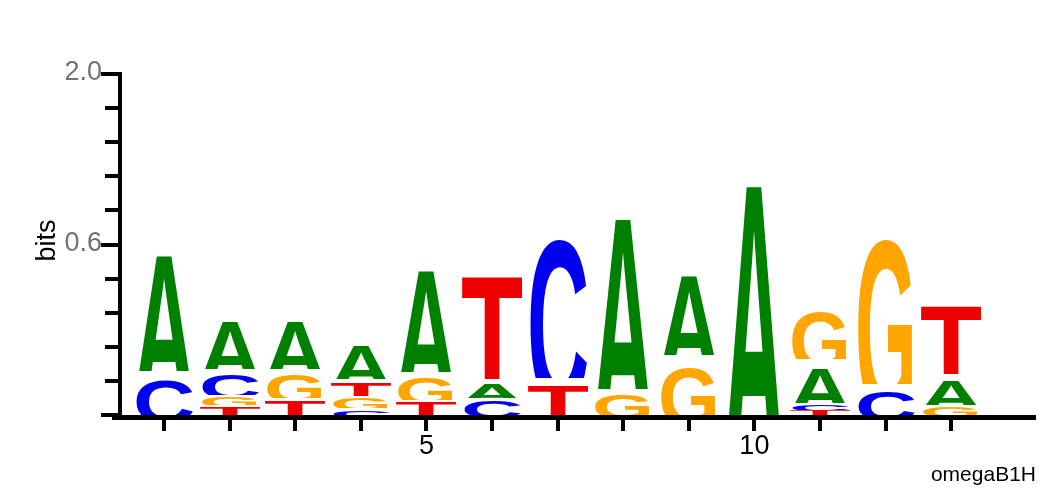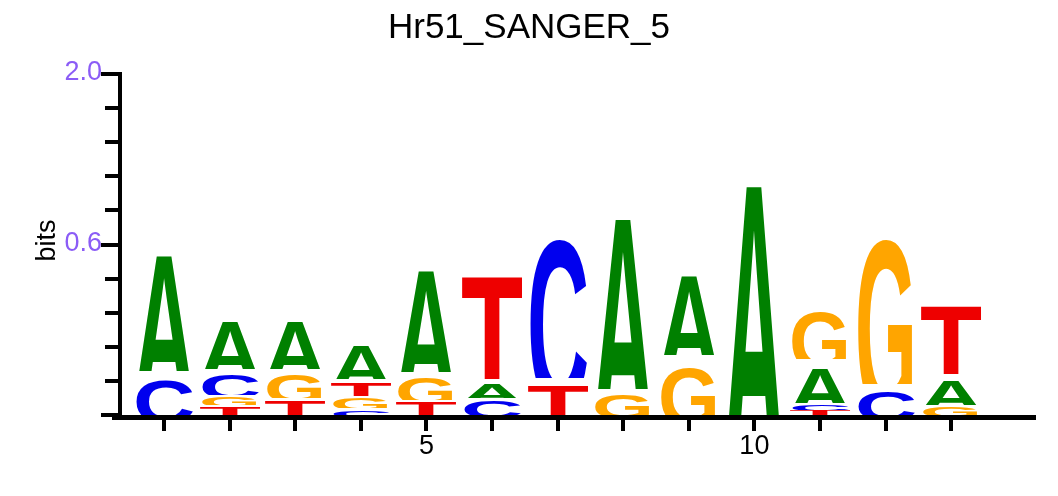--- a/index.html
+++ b/index.html
@@ -12,21 +12,21 @@
     letter-spacing:0px; font-family:"Liberation Sans",sans-serif;
   }
 
   
   #plot{position:absolute; left:120px; top:74px; width:910px; height:341px;}
 
   
   #yaxis{position:absolute; left:118px; top:72px; width:4px; height:345px; background:#000;}
   .ytick{position:absolute; width:13px; height:4px; background:#000; left:105px;}
   .ytick.major{width:17px; left:101px; height:4px;}
-  .ylabel{position:absolute; right:0; font-size:27px; color:#8b5cf6; text-align:right; width:72px;}
+  .ylabel{position:absolute; right:0; font-size:27px; color:#737373; text-align:right; width:72px;}
   #ylabels{position:absolute; left:14px; top:0; width:88px; height:496px;}
   #bits{
     position:absolute; left:-14px; top:225px; width:120px;
     font-size:27px; color:#000; text-align:center;
     transform:rotate(-90deg); transform-origin:50% 50%;
   }
 
   
   #xaxis{position:absolute; left:112px; top:415px; width:924px; height:5px; background:#000;}
   .xtick{position:absolute; top:420px; width:4px; height:11px; background:#000;}
@@ -49,21 +49,20 @@
   .A{color:#008000;}
   .C{color:#0000ee;}
   .G{color:#ffa500;}
   .T{color:#ee0000;}
 </style>
 </head>
 <body>
 
 <div id="root">
 
-  <div id="title">Hr51_SANGER_5</div>
 
   <div id="bits">bits</div>
 
   <div id="yaxis"></div>
   <div id="yticks-layer">
       <div class="ytick major" style="top: 413px;"></div>
       <div class="ytick" style="top: 378.9px;"></div>
       <div class="ytick" style="top: 344.8px;"></div>
       <div class="ytick" style="top: 310.7px;"></div>
       <div class="ytick" style="top: 276.6px;"></div>
@@ -227,13 +226,14 @@
       <div class="xtick" style="left: 752.4px;"></div>
       <div class="xtick" style="left: 818px;"></div>
       <div class="xtick" style="left: 883.6px;"></div>
       <div class="xtick" style="left: 949.2px;"></div>
     </div>
   <div id="xlabels-layer">
       <div class="xlabel" style="left: 396.4px;">5</div>
       <div class="xlabel" style="left: 724.4px;">10</div>
     </div>
 
+  <div id="watermark">omegaB1H</div>
 </div>
 
 </body></html>

